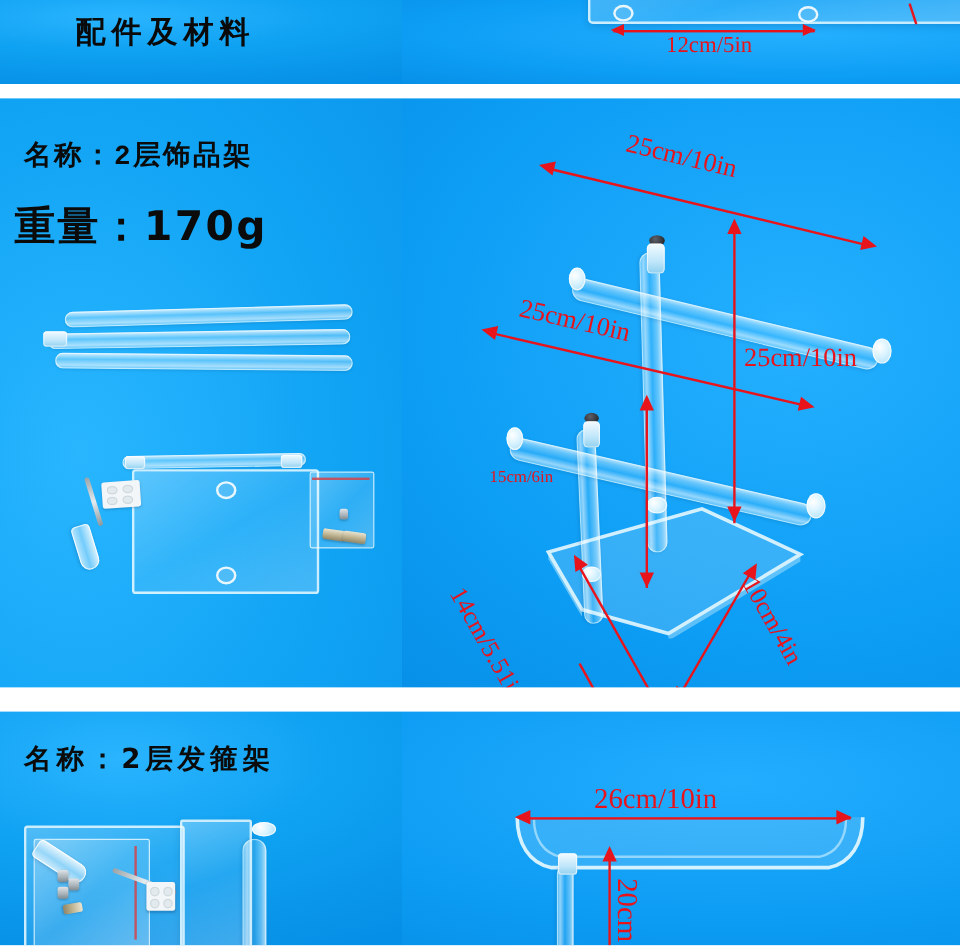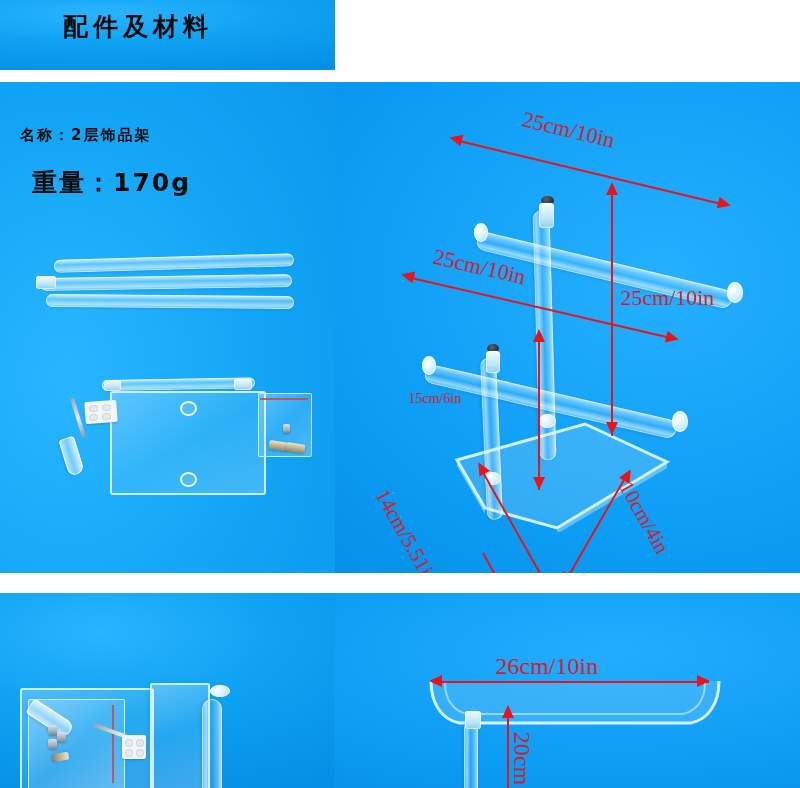--- a/index.html
+++ b/index.html
@@ -128,20 +128,33 @@
 </head>
 <body>
 
 <div class="page">
 
   <div class="panel bg-blue" style="left:0;top:0;width:335px;height:70px;">
   </div>
 
   <div class="cn-head" style="left:63px;top:10px;font-size:25px;">配件及材料</div>
 
+  <div class="panel bg-blue2" style="left:335px;top:0;width:465px;height:70px;">
+
+    <div class="plate" style="left:155px;top:-34px;width:330px;height:50px;border-radius:4px;"></div>
+    <div class="hole" style="left:176px;top:4px;width:13px;height:10px;"></div>
+    <div class="hole" style="left:330px;top:5px;width:13px;height:10px;"></div>
+
+    <div class="dim-line" style="left:176px;top:25px;width:168px;"></div>
+    <div class="arrow" style="left:174px;top:20px;border-top:5px solid transparent;border-bottom:5px solid transparent;border-right:11px solid #e8141c;"></div>
+    <div class="arrow" style="left:334px;top:20px;border-top:5px solid transparent;border-bottom:5px solid transparent;border-left:11px solid #e8141c;"></div>
+    <div class="dim-label" style="left:220px;top:27px;font-size:19px;">12cm/5in</div>
+
+    <div class="dim-line" style="left:423px;top:2px;width:18px;transform:rotate(72deg);"></div>
+  </div>
 
   <div class="white-band" style="top:70px;height:12px;"></div>
 
   <div class="panel bg-blue3" style="left:0;top:82px;width:335px;height:491px;">
 
     <div class="tube-h" style="left:54px;top:178px;width:240px;transform:rotate(-1.6deg);"></div>
     <div class="tube-h" style="left:40px;top:196px;width:252px;transform:rotate(-0.9deg);"></div>
     <div class="tube-h" style="left:46px;top:212px;width:248px;transform:rotate(0.5deg);"></div>
     <div class="tube-h" style="left:102px;top:298px;width:153px;height:11px;transform:rotate(-1deg);"></div>
     <div class="ferrule" style="left:36px;top:194px;width:20px;height:13px;"></div>
@@ -162,22 +175,22 @@
     <div class="pad-dot" style="left:102px;top:331px;width:9px;height:7px;"></div>
 
     <div class="baggie" style="left:258px;top:311px;width:52px;height:62px;"></div>
     <div class="baggie-seal" style="left:260px;top:316px;width:48px;"></div>
     <div class="nut" style="left:283px;top:342px;width:7px;height:9px;"></div>
     <div class="bolt" style="left:269px;top:358px;width:19px;height:9px;transform:rotate(8deg);"></div>
     <div class="bolt" style="left:286px;top:360px;width:19px;height:9px;transform:rotate(8deg);"></div>
 
   </div>
 
-  <div class="spec-line" style="left:20px;top:126px;font-size:15px;letter-spacing:2px;">名称：2层饰品架</div>
-  <div class="spec-line" style="left:32px;top:166px;font-size:25px;letter-spacing:2px;">重量：170g</div>
+  <div class="spec-line" style="left:20px;top:114px;font-size:23px;letter-spacing:2px;font-family:Liberation Mono, monospace;">名称：2层饰品架</div>
+  <div class="spec-line" style="left:12px;top:166px;font-size:34px;letter-spacing:2px;">重量：170g</div>
 
   <div class="panel bg-blue2" style="left:335px;top:82px;width:465px;height:491px;">
 
     <svg style="position:absolute;left:110px;top:320px;width:230px;height:130px;" viewBox="0 0 230 130">
       <polygon points="40,106 12,58 140,22 222,60 112,126" fill="rgba(255,255,255,0.16)" stroke="rgba(240,252,255,0.85)" stroke-width="3"></polygon>
       <polygon points="40,106 12,58 12,64 40,112" fill="rgba(215,245,255,0.45)"></polygon>
       <polygon points="112,126 222,60 222,66 112,132" fill="rgba(215,245,255,0.40)"></polygon>
     </svg>
 
     <div class="rod" style="left:206px;top:120px;width:250px;height:17px;transform:rotate(88.4deg);"></div>
@@ -250,20 +263,21 @@
     <div class="pad-dot" style="left:125px;top:146px;width:8px;height:8px;"></div>
     <div class="pad-dot" style="left:136px;top:146px;width:8px;height:8px;"></div>
     <div class="pad-dot" style="left:125px;top:156px;width:8px;height:8px;"></div>
     <div class="pad-dot" style="left:136px;top:156px;width:8px;height:8px;"></div>
 
     <div class="plate" style="left:150px;top:90px;width:56px;height:105px;border-radius:2px;"></div>
     <div class="rod" style="left:212px;top:96px;width:100px;height:20px;transform:rotate(90deg);"></div>
     <div class="rod-cap" style="left:210px;top:92px;width:20px;height:12px;"></div>
   </div>
 
+  <div class="spec-line" style="left:20px;top:617px;font-size:23px;letter-spacing:4px;">名称：2层发箍架</div>
 
   <div class="panel bg-blue4" style="left:335px;top:593px;width:465px;height:195px;">
 
     <svg style="position:absolute;left:90px;top:80px;width:300px;height:60px;" viewBox="0 0 300 60">
       <path d="M6,8 C6,30 16,46 34,50 L266,50 C284,46 294,30 294,8" fill="rgba(255,255,255,0.14)" stroke="rgba(238,252,255,0.88)" stroke-width="3"></path>
       <path d="M20,10 C20,26 28,38 42,41 L258,41 C272,38 280,26 280,10" fill="none" stroke="rgba(225,248,255,0.55)" stroke-width="2"></path>
     </svg>
 
     <div class="rod" style="left:136px;top:121px;width:80px;height:14px;transform:rotate(90deg);"></div>
     <div class="ferrule" style="left:130px;top:118px;width:16px;height:18px;"></div>

